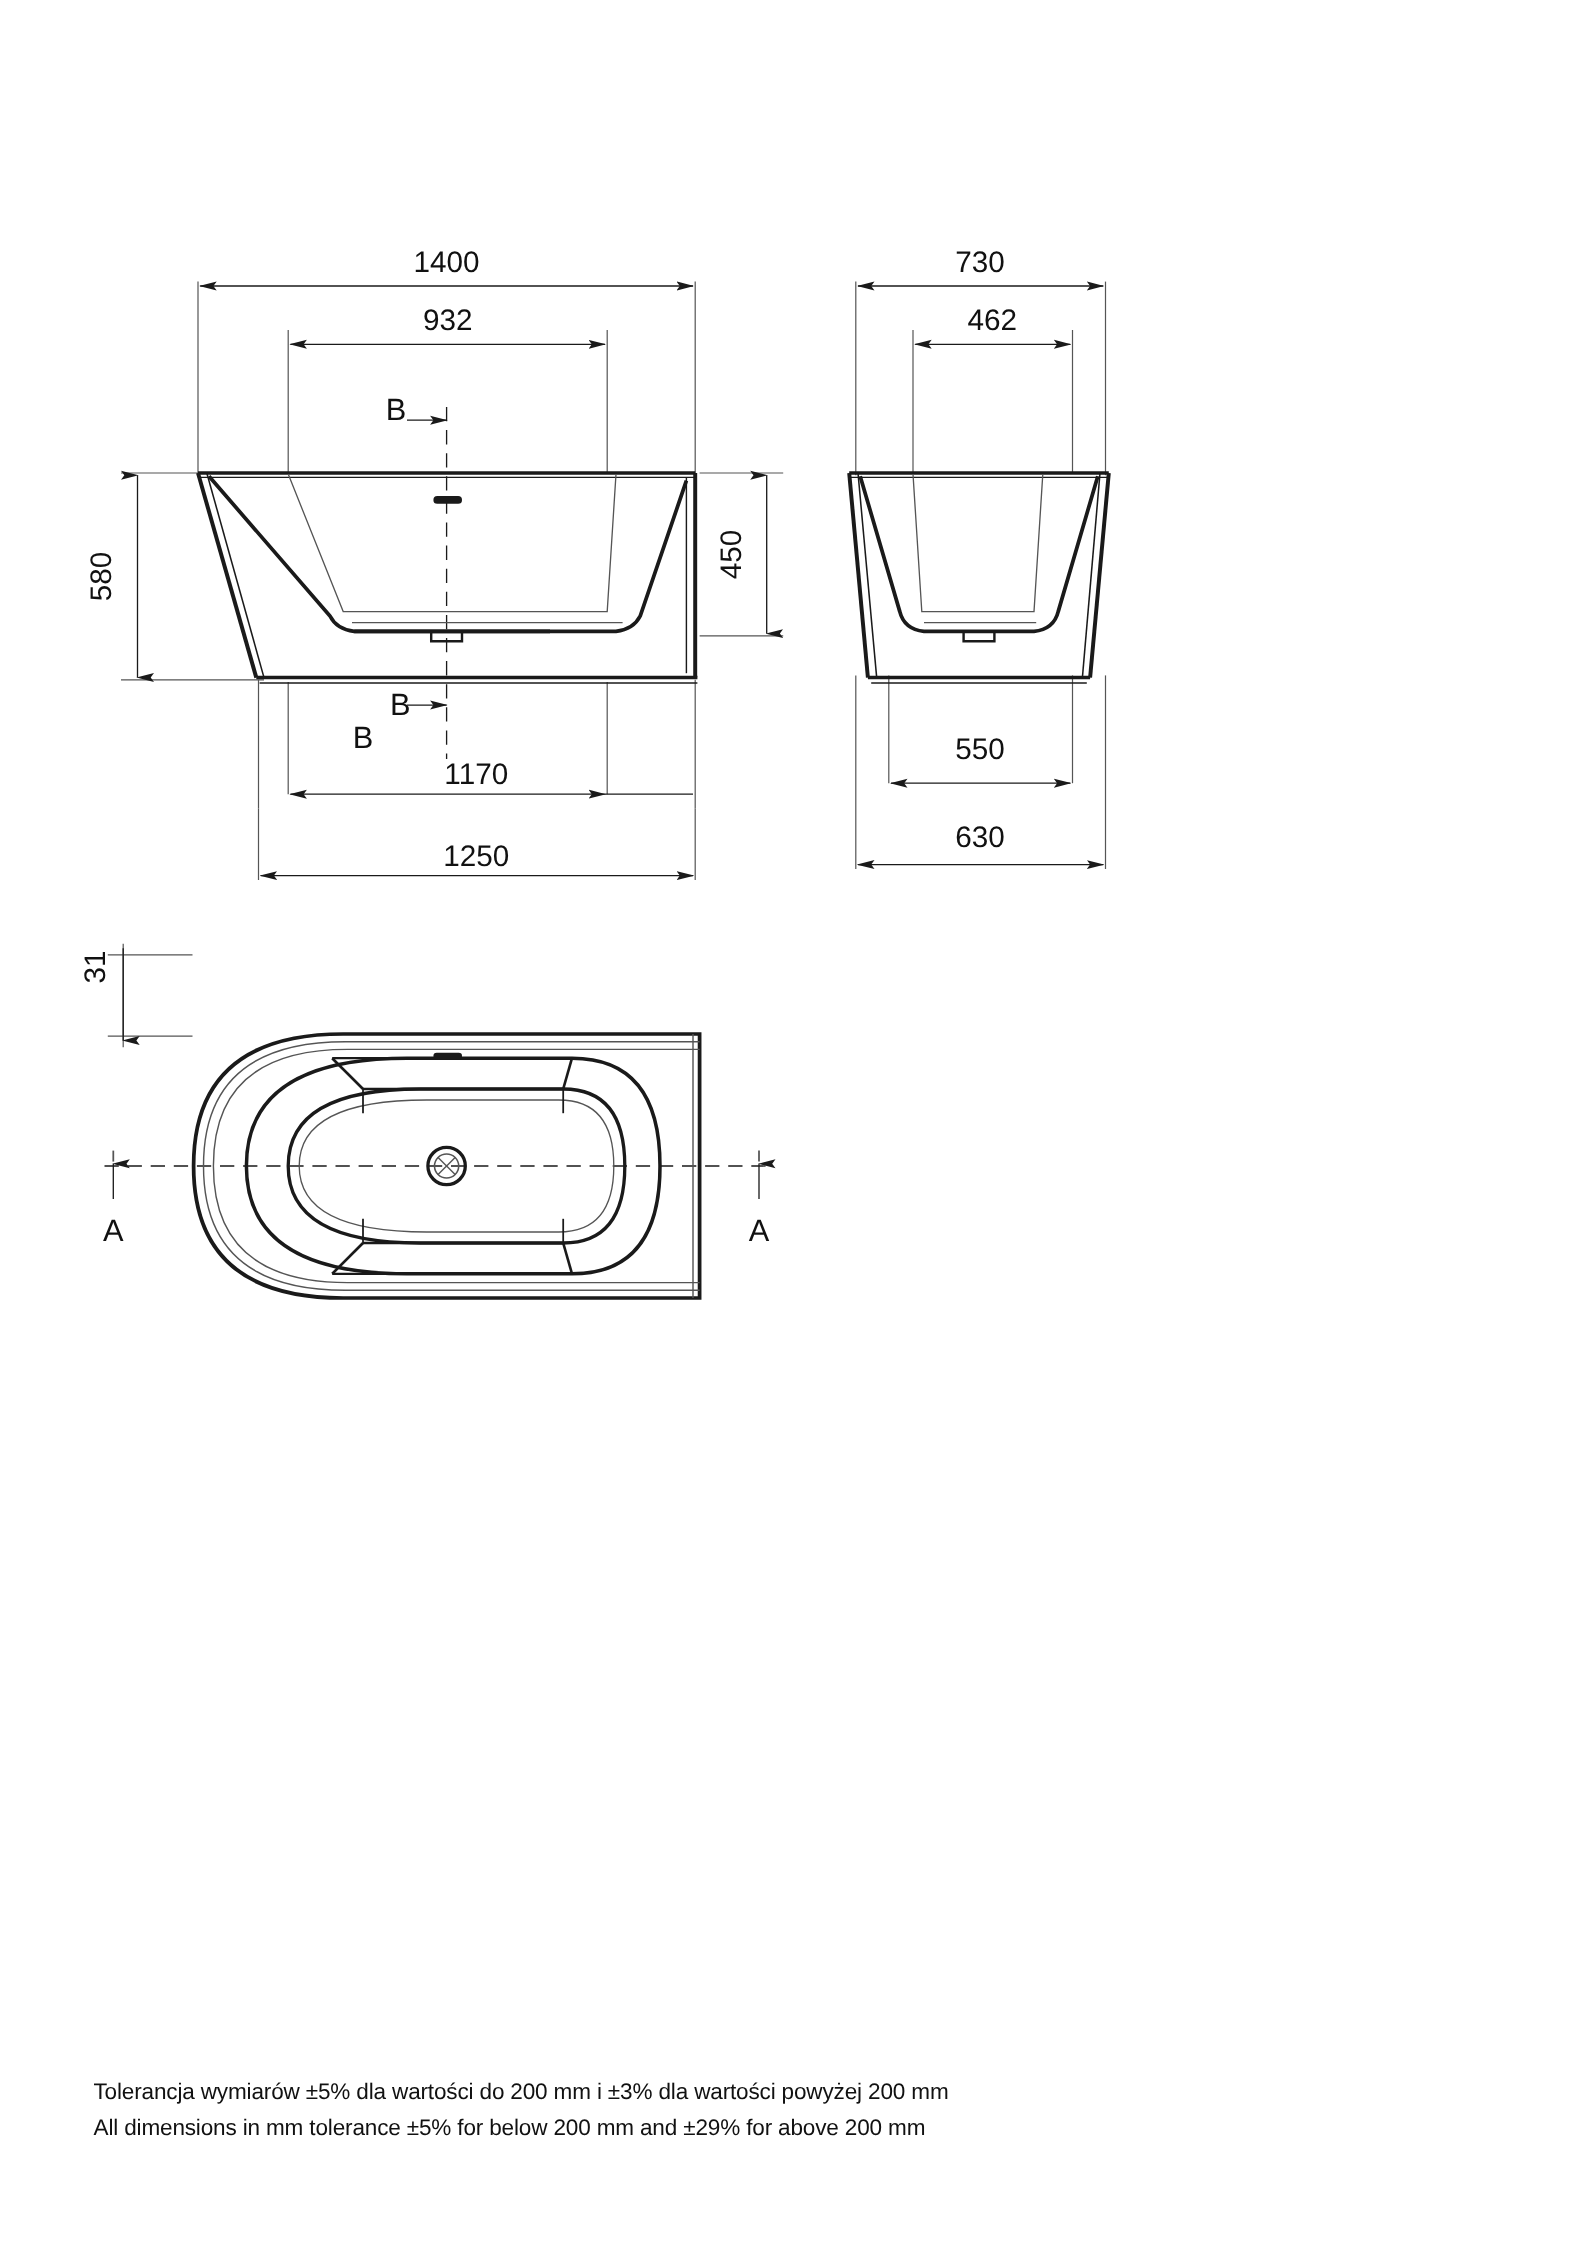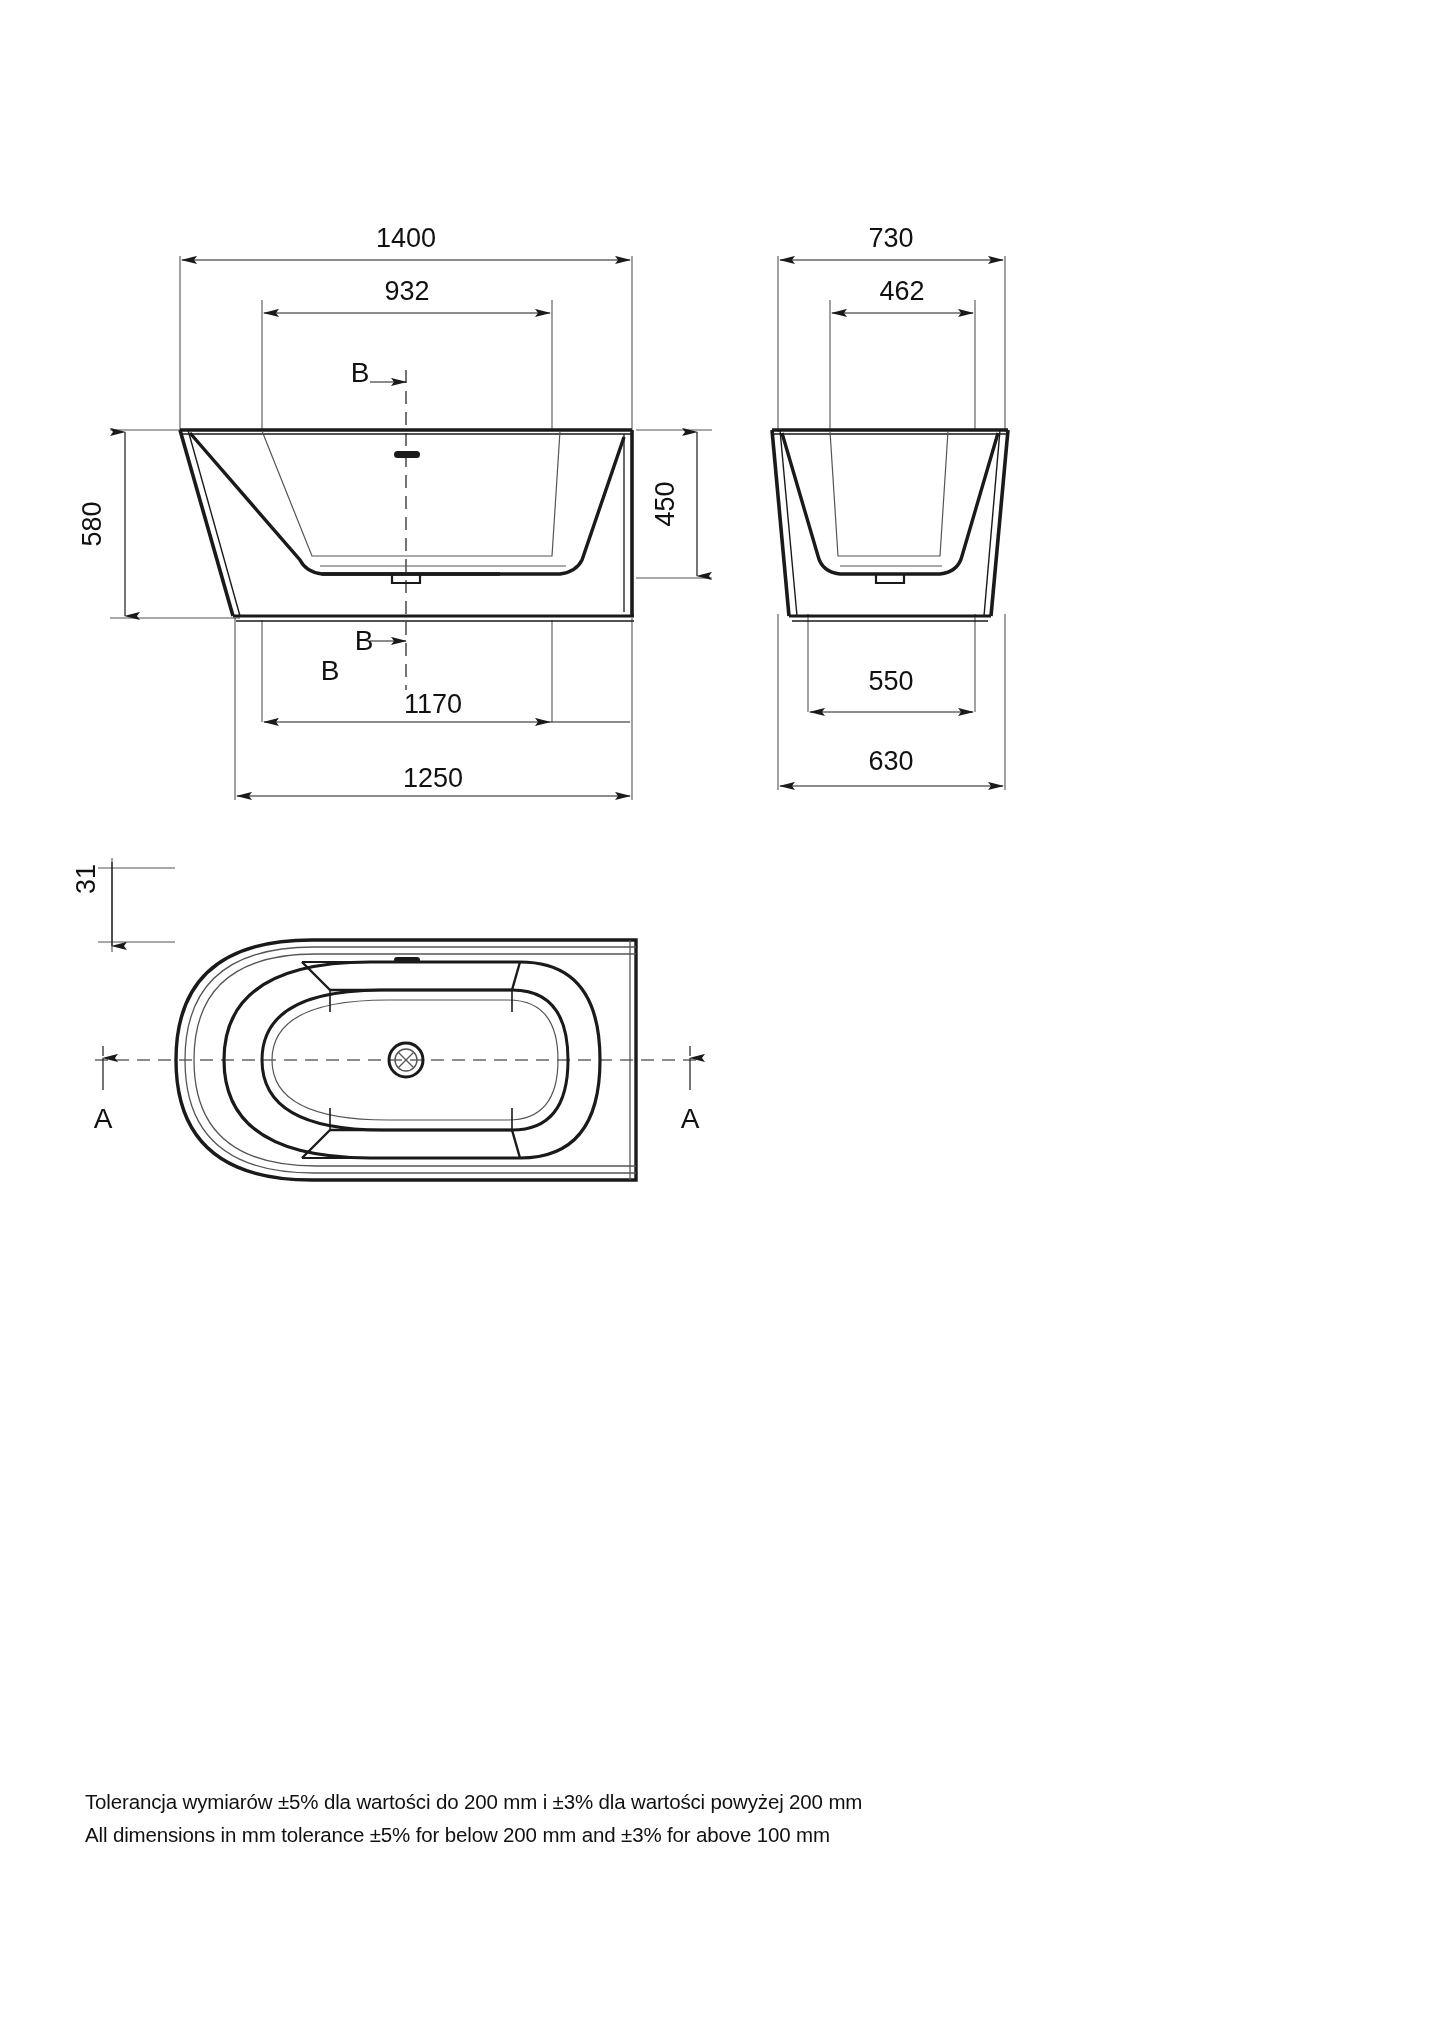--- a/index.html
+++ b/index.html
@@ -8,21 +8,21 @@
     font-family:"Liberation Sans", sans-serif;
     color:#1a1a1a;
     position:relative;
     overflow:hidden;
   }
   #sheet{position:absolute;inset:0;text-decoration:underline;}
   svg#drawing{position:absolute;left:0;top:0;width:1445px;height:2043px;}
   .footer{
     position:absolute;
     left:85px;
-    top:1785px;
+    top:1885px;
     width:1280px;
   }
   .footer div{
     font-size:20.5px;
     line-height:33px;
     letter-spacing:-0.15px;
     white-space:nowrap;
     color:#111;
   }
 </style>
@@ -223,16 +223,16 @@
       <text x="360" y="382" font-size="28" text-anchor="middle">B</text>
       <text x="364" y="650" font-size="28" text-anchor="middle">B</text>
       <text x="330" y="680" font-size="28" text-anchor="middle">B</text>
       <text x="103" y="1128" font-size="28" text-anchor="middle">A</text>
       <text x="690" y="1128" font-size="28" text-anchor="middle">A</text>
     </g>
   </svg>
 
   <div class="footer">
     <div>Tolerancja wymiarów ±5% dla wartości do 200 mm i ±3% dla wartości powyżej 200 mm</div>
-    <div>All dimensions in mm tolerance ±5% for below 200 mm and ±3% for above 100 mm</div>
+    <div>All dimensions in mm tolerance ±5% for below 200 mm and ±29% for above 200 mm</div>
   </div>
 
 </div>
 
 </body></html>

